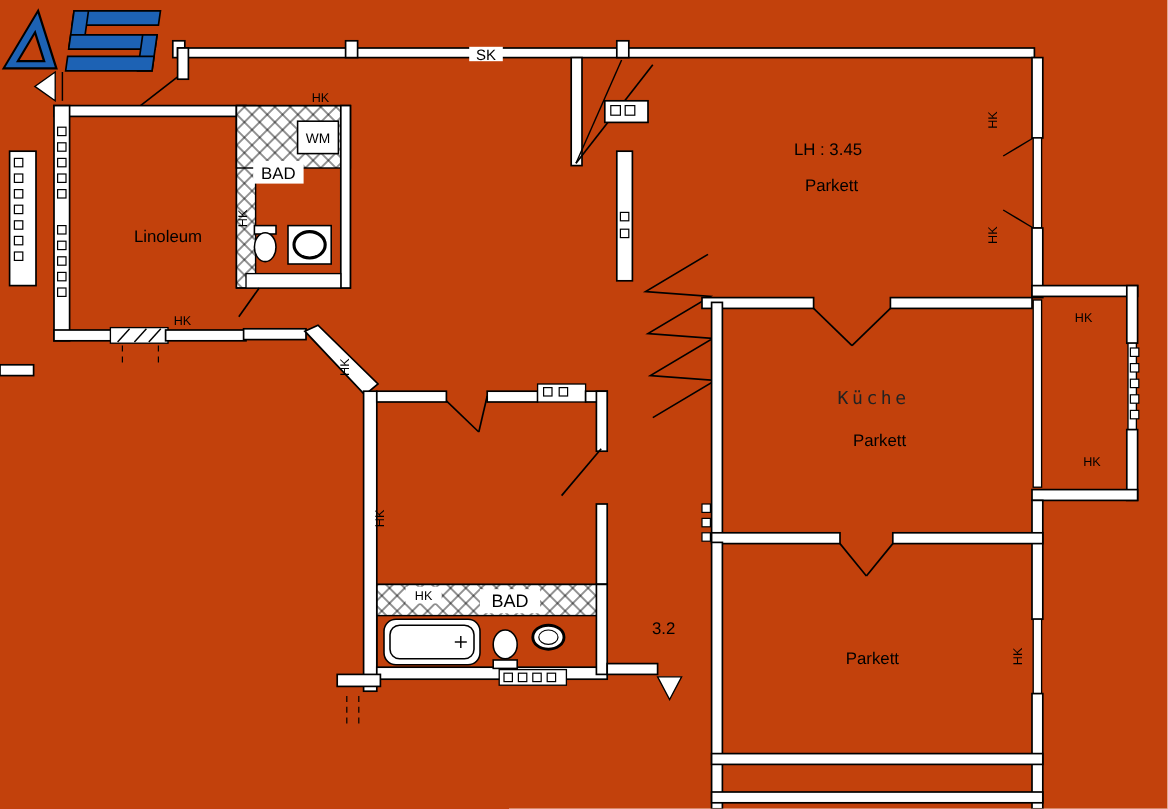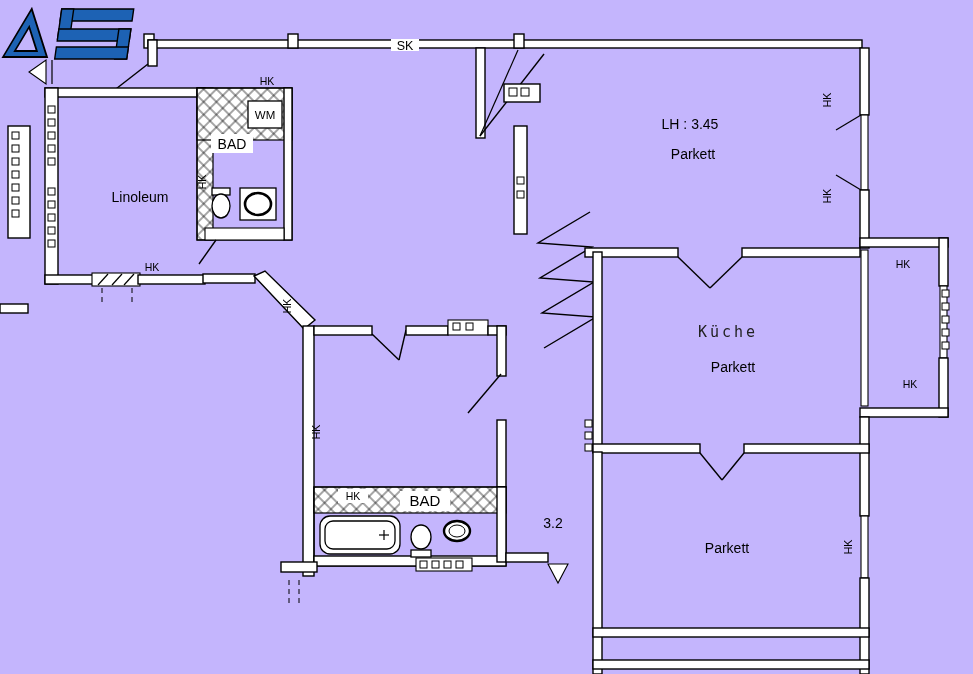--- a/index.html
+++ b/index.html
@@ -1,16 +1,16 @@
 <!DOCTYPE html>
 <html><head>
 <meta charset="utf-8">
 <style>
   html,body { margin:0; padding:0; background:#ffffff; }
-  .stage { position:relative; width:973px; height:674px; background:#c4b5fd; overflow:hidden;
+  .stage { position:relative; width:973px; height:674px; background:#c2410c; overflow:hidden;
            font-family:"Liberation Sans", sans-serif; }
   svg { display:block; }
   .wall   { fill:#ffffff; stroke:#000000; stroke-width:1.4; }
   .hatch  { fill:url(#xh); stroke:#000000; stroke-width:1.2; }
   .thin   { fill:#ffffff; stroke:#000000; stroke-width:1.1; }
   .ln     { stroke:#000000; stroke-width:1.4; fill:none; }
   .ln2    { stroke:#000000; stroke-width:1.2; fill:none; }
   .dash   { stroke:#000000; stroke-width:1; stroke-dasharray:5 4; fill:none; }
   .sq     { fill:#ffffff; stroke:#000000; stroke-width:1; }
   .fix    { fill:#ffffff; stroke:#000000; stroke-width:1.3; }

